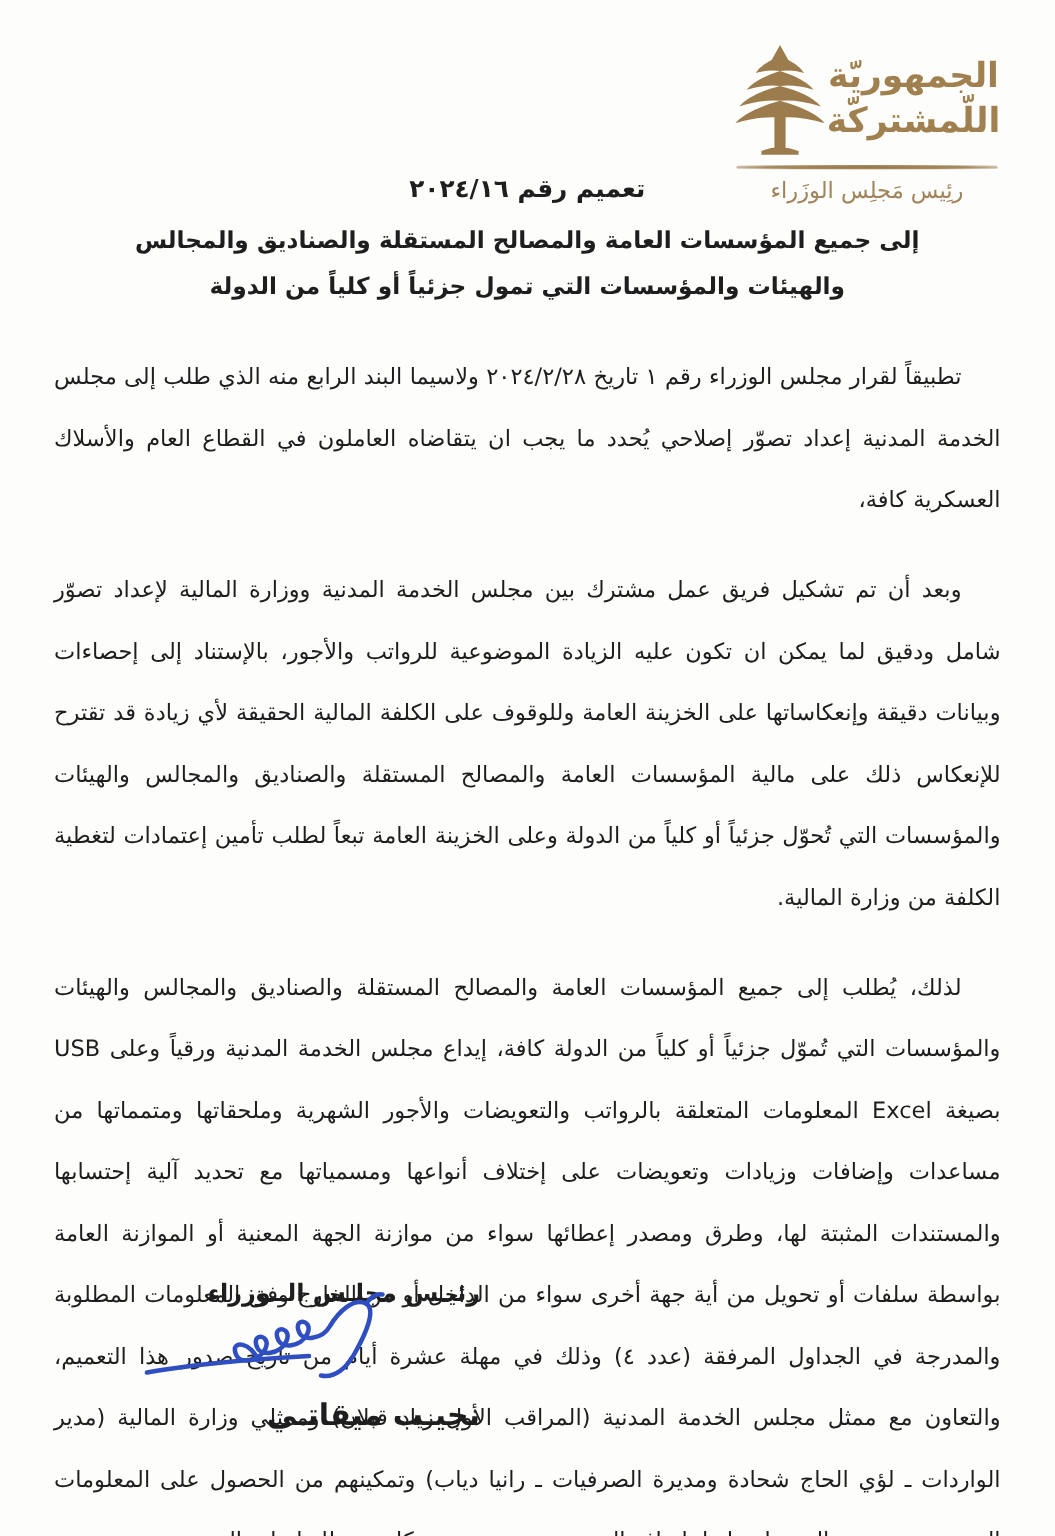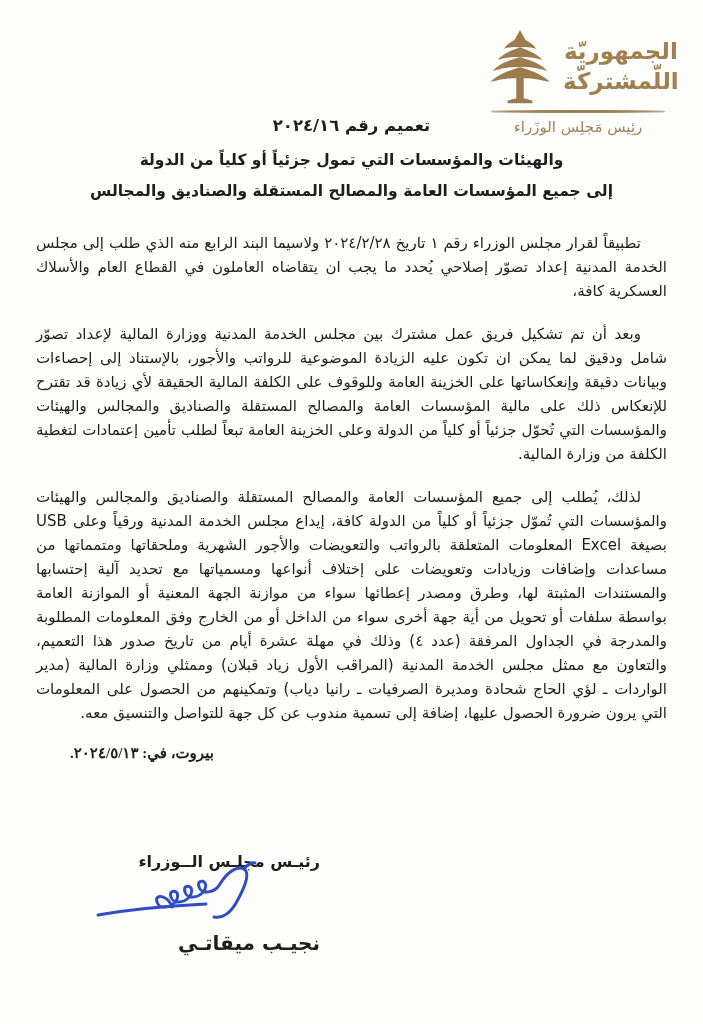--- a/index.html
+++ b/index.html
@@ -19,21 +19,20 @@
     position: absolute;
     top: 28px; right: 36px;
     width: 178px;
     text-align: center;
   }
   .letterhead-row {
     display: flex;
     flex-direction: row-reverse; 
     align-items: center;
     justify-content: space-between;
-    gap: 12px;
   }
   .republic-callig {
     color: #a0804e;
     font-weight: bold;
     font-size: 23px;
     line-height: 30px;
     letter-spacing: 1px;
     text-align: center;
     flex: 1;
   }
@@ -62,21 +61,21 @@
   }
   .addressee {
     text-align: center;
     font-weight: bold;
     font-size: 15.5px;
     line-height: 31px;
     margin: 0 0 24px 0;
   }
   .para {
     font-size: 15px;
-    line-height: 24px;
+    line-height: 41px;
     text-align: justify;
     text-indent: 26px;
     margin: 0 0 19px 0;
   }
   .date-line {
     font-size: 15px;
     font-weight: bold;
     text-align: left;
     padding-left: 34px;
     margin: 10px 0 0 0;
@@ -120,22 +119,22 @@
     </div>
   </div>
   <div class="lh-divider"></div>
   <div class="office-title">رئِيس مَجلِس الوزَراء</div>
 </div>
 
 <div class="doc-body">
   <div class="circular-number">تعميم رقم ٢٠٢٤/١٦</div>
 
   <div class="addressee">
+    <div>إلى جميع المؤسسات العامة والمصالح المستقلة والصناديق والمجالس</div>
     <div>والهيئات والمؤسسات التي تمول جزئياً أو كلياً من الدولة</div>
-    <div>إلى جميع المؤسسات العامة والمصالح المستقلة والصناديق والمجالس</div>
   </div>
 
   <p class="para">تطبيقاً لقرار مجلس الوزراء رقم ١ تاريخ ٢٠٢٤/٢/٢٨ ولاسيما البند الرابع منه الذي طلب إلى مجلس الخدمة المدنية إعداد تصوّر إصلاحي يُحدد ما يجب ان يتقاضاه العاملون في القطاع العام والأسلاك العسكرية كافة،</p>
   <p class="para">وبعد أن تم تشكيل فريق عمل مشترك بين مجلس الخدمة المدنية ووزارة المالية لإعداد تصوّر شامل ودقيق لما يمكن ان تكون عليه الزيادة الموضوعية للرواتب والأجور، بالإستناد إلى إحصاءات وبيانات دقيقة وإنعكاساتها على الخزينة العامة وللوقوف على الكلفة المالية الحقيقة لأي زيادة قد تقترح للإنعكاس ذلك على مالية المؤسسات العامة والمصالح المستقلة والصناديق والمجالس والهيئات والمؤسسات التي تُحوّل جزئياً أو كلياً من الدولة وعلى الخزينة العامة تبعاً لطلب تأمين إعتمادات لتغطية الكلفة من وزارة المالية.</p>
   <p class="para">لذلك، يُطلب إلى جميع المؤسسات العامة والمصالح المستقلة والصناديق والمجالس والهيئات والمؤسسات التي تُموّل جزئياً أو كلياً من الدولة كافة، إيداع مجلس الخدمة المدنية ورقياً وعلى USB بصيغة Excel المعلومات المتعلقة بالرواتب والتعويضات والأجور الشهرية وملحقاتها ومتمماتها من مساعدات وإضافات وزيادات وتعويضات على إختلاف أنواعها ومسمياتها مع تحديد آلية إحتسابها والمستندات المثبتة لها، وطرق ومصدر إعطائها سواء من موازنة الجهة المعنية أو الموازنة العامة بواسطة سلفات أو تحويل من أية جهة أخرى سواء من الداخل أو من الخارج وفق المعلومات المطلوبة والمدرجة في الجداول المرفقة (عدد ٤) وذلك في مهلة عشرة أيام من تاريخ صدور هذا التعميم، والتعاون مع ممثل مجلس الخدمة المدنية (المراقب الأول زياد قبلان) وممثلي وزارة المالية (مدير الواردات ـ لؤي الحاج شحادة ومديرة الصرفيات ـ رانيا دياب) وتمكينهم من الحصول على المعلومات التي يرون ضرورة الحصول عليها، إضافة إلى تسمية مندوب عن كل جهة للتواصل والتنسيق معه.</p>
 
   <div class="date-line">بيروت، في: ٢٠٢٤/٥/١٣.</div>
 </div>
 
 <div class="sig-block">

